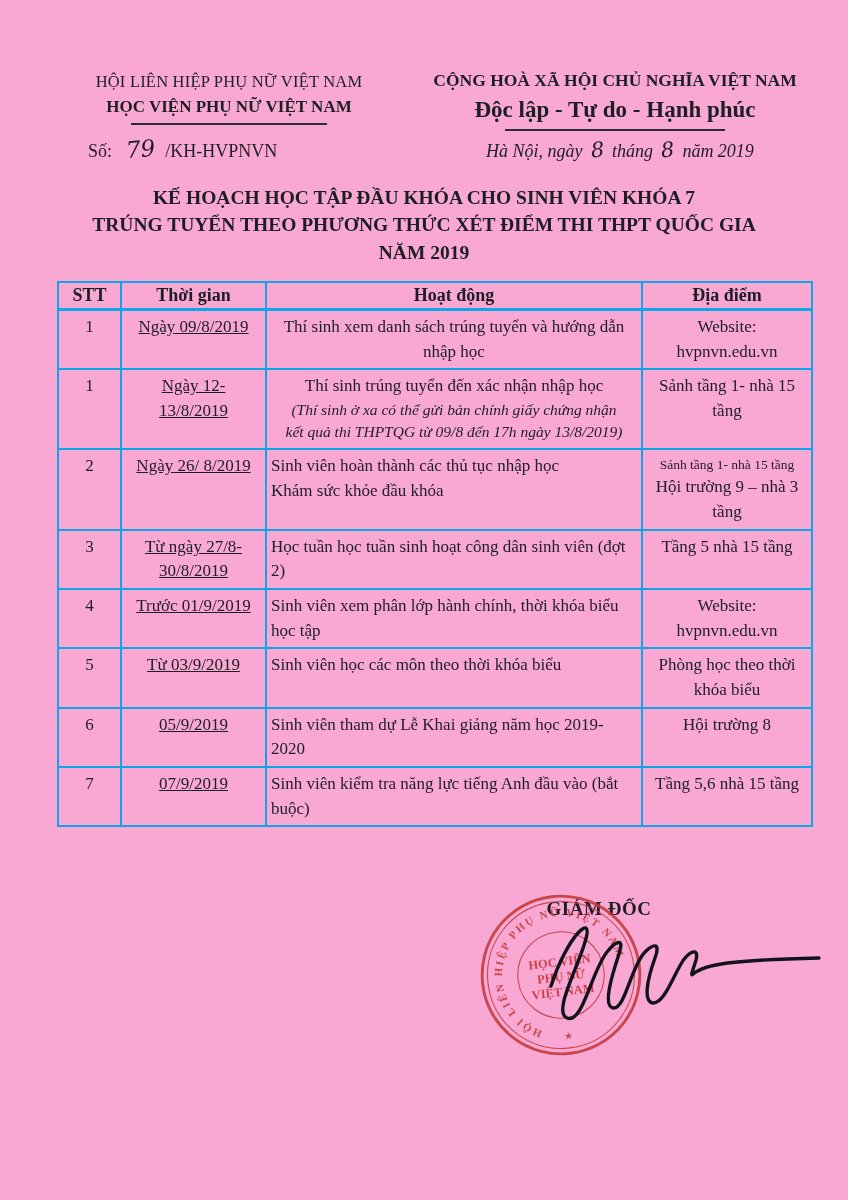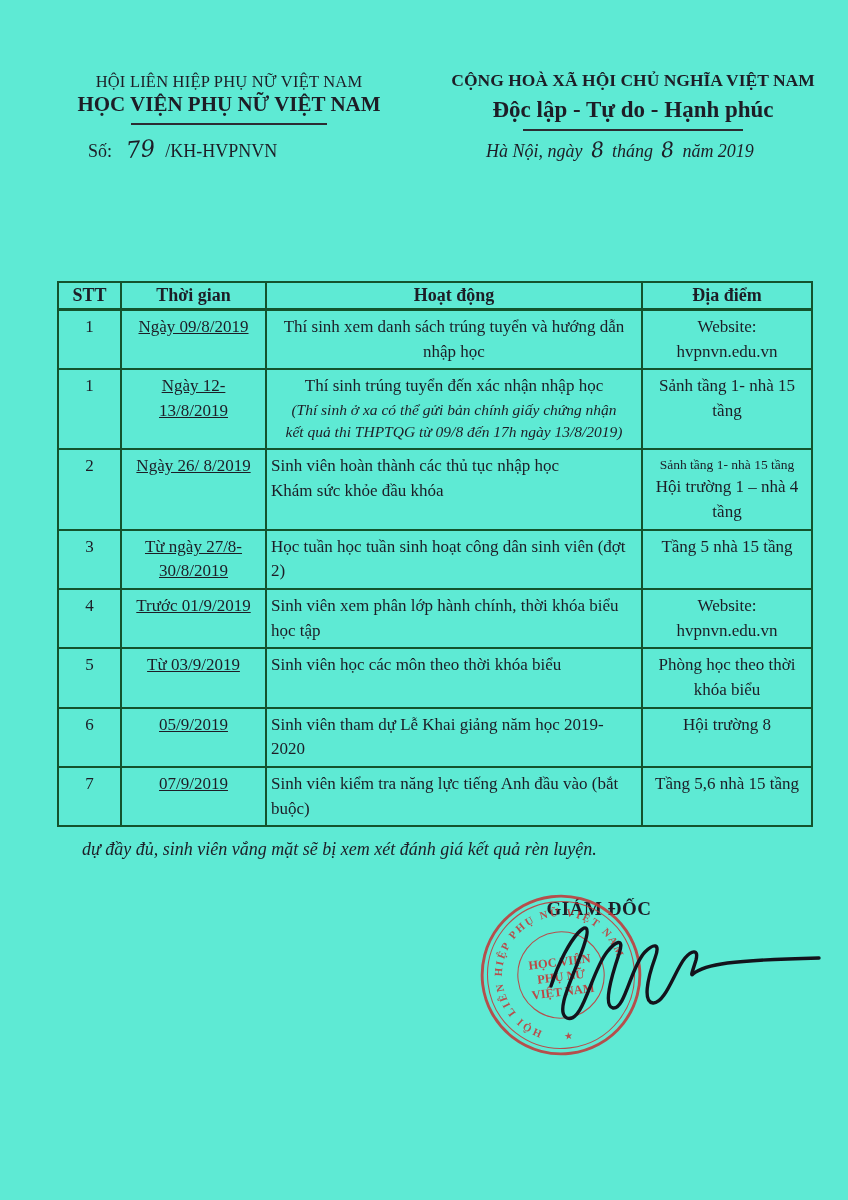--- a/index.html
+++ b/index.html
@@ -1,46 +1,46 @@
 <!DOCTYPE html>
 <html lang="vi"><head>
 <meta charset="utf-8">
 <style>
   html,body{margin:0;padding:0;}
   body{background:#ffffff;}
   .page{
-    position:relative;width:848px;height:1200px;background:#5eead4;
+    position:relative;width:848px;height:1200px;background:#f9a8d4;
     font-family:"Liberation Serif","DejaVu Serif",serif;color:#1d1d26;overflow:hidden;
   }
   
   .hdr-left{position:absolute;left:38px;top:72px;width:382px;text-align:center;}
   .hdr-left .l1{font-size:16.5px;letter-spacing:.2px;}
-  .hdr-left .l2{font-size:21px;font-weight:bold;}
-  .hdr-right{position:absolute;left:440px;top:70px;width:386px;text-align:center;}
+  .hdr-left .l2{font-size:17px;font-weight:bold;margin-top:5px;}
+  .hdr-right{position:absolute;left:422px;top:70px;width:386px;text-align:center;}
   .hdr-right .l1{font-size:17.5px;font-weight:bold;}
   .hdr-right .l2{font-size:23px;font-weight:bold;margin-top:6px;}
   .rule{height:2px;background:#2c2c33;margin:6px auto 0;}
   .rule.left{width:196px;}
   .rule.right{width:220px;}
   .doc-no{position:absolute;left:88px;top:138px;font-size:18px;}
   .doc-no .hand{margin:0 10px 0 14px;}
   .hand{
     font-family:"DejaVu Serif",serif;font-style:italic;font-size:23px;
     display:inline-block;transform:rotate(-5deg);line-height:1;
   }
   .date-line{position:absolute;left:430px;top:140px;width:380px;text-align:center;
     font-style:italic;font-size:18px;}
   .date-line .hand{font-size:21px;margin:0 8px;}
   
   .title{position:absolute;left:60px;top:184px;width:728px;text-align:center;
     font-weight:bold;font-size:19.5px;line-height:1.4;}
   
   table.sched{position:absolute;left:57px;top:281px;border-collapse:collapse;
     table-layout:fixed;width:738px;}
-  table.sched th,table.sched td{border:2px solid #14532d;vertical-align:top;}
+  table.sched th,table.sched td{border:2px solid #0ea5e9;vertical-align:top;}
   table.sched th{font-size:18px;font-weight:bold;padding:2px 3px;border-bottom-width:3px;text-align:center;}
   table.sched td{font-size:17px;line-height:1.45;padding:4px 4px;}
   .c-stt{width:63px;} .c-time{width:145px;} .c-act{width:376px;} .c-loc{width:170px;}
   td.stt{text-align:center;}
   td.time{text-align:center;text-decoration:underline;}
   td.act{text-align:left;padding-left:9px;padding-right:12px;}
   td.act.center{text-align:center;}
   td.act .note{font-style:italic;font-size:15.5px;line-height:1.45;max-width:342px;margin:0 auto;}
   td.loc{text-align:center;font-size:16.5px;line-height:1.5;padding-left:5px;padding-right:5px;}
   td.loc .small{font-size:13.5px;line-height:1.6;}
@@ -75,20 +75,25 @@
   </div>
 
   <div class="doc-no">
     <span>Số:</span><span class="hand">79</span><span>/KH-HVPNVN</span>
   </div>
 
   <div class="date-line">
     <span>Hà Nội, ngày</span><span class="hand">8</span><span>tháng</span><span class="hand">8</span><span>năm 2019</span>
   </div>
 
+  <div class="title">
+    <div>KẾ HOẠCH HỌC TẬP ĐẦU KHÓA CHO SINH VIÊN KHÓA 7</div>
+    <div>TRÚNG TUYỂN THEO PHƯƠNG THỨC XÉT ĐIỂM THI THPT QUỐC GIA</div>
+    <div>NĂM 2019</div>
+  </div>
 
   <table class="sched">
     <colgroup>
       <col class="c-stt">
         <col class="c-time">
         <col class="c-act">
         <col class="c-loc">
     </colgroup>
     <thead>
       <tr>
@@ -123,21 +128,21 @@
         </tr>
         <tr>
           <td class="stt">2</td>
           <td class="time">Ngày 26/ 8/2019</td>
           <td class="act">
             <div>Sinh viên hoàn thành các thủ tục nhập học</div>
             <div>Khám sức khỏe đầu khóa</div>
           </td>
           <td class="loc">
             <div class="small">Sảnh tầng 1- nhà 15 tầng</div>
-            <div>Hội trường 1 – nhà 4 tầng</div>
+            <div>Hội trường 9 – nhà 3 tầng</div>
           </td>
         </tr>
         <tr>
           <td class="stt">3</td>
           <td class="time">Từ ngày 27/8- 30/8/2019</td>
           <td class="act">
             <div>Học tuần học tuần sinh hoạt công dân sinh viên (đợt 2)</div>
           </td>
           <td class="loc">
             <div>Tầng 5 nhà 15 tầng</div>
@@ -181,21 +186,20 @@
             <div>Sinh viên kiểm tra năng lực tiếng Anh đầu vào (bắt buộc)</div>
           </td>
           <td class="loc">
             <div>Tầng 5,6 nhà 15 tầng</div>
           </td>
         </tr>
       </tbody>
   </table>
 
   <div class="closing">
-    <div>dự đầy đủ, sinh viên vắng mặt sẽ bị xem xét đánh giá kết quả rèn luyện.</div>
   </div>
 
   <div class="sig-title">GIÁM ĐỐC</div>
 
   <svg class="stamp" viewBox="0 0 200 200" aria-hidden="true">
     <g stroke="#c23a3a" fill="none">
       <circle cx="100" cy="100" r="95" stroke-width="3.5"></circle>
       <circle cx="100" cy="100" r="88.5" stroke-width="1.3"></circle>
       <circle cx="100" cy="100" r="52" stroke-width="1.3"></circle>
     </g>

